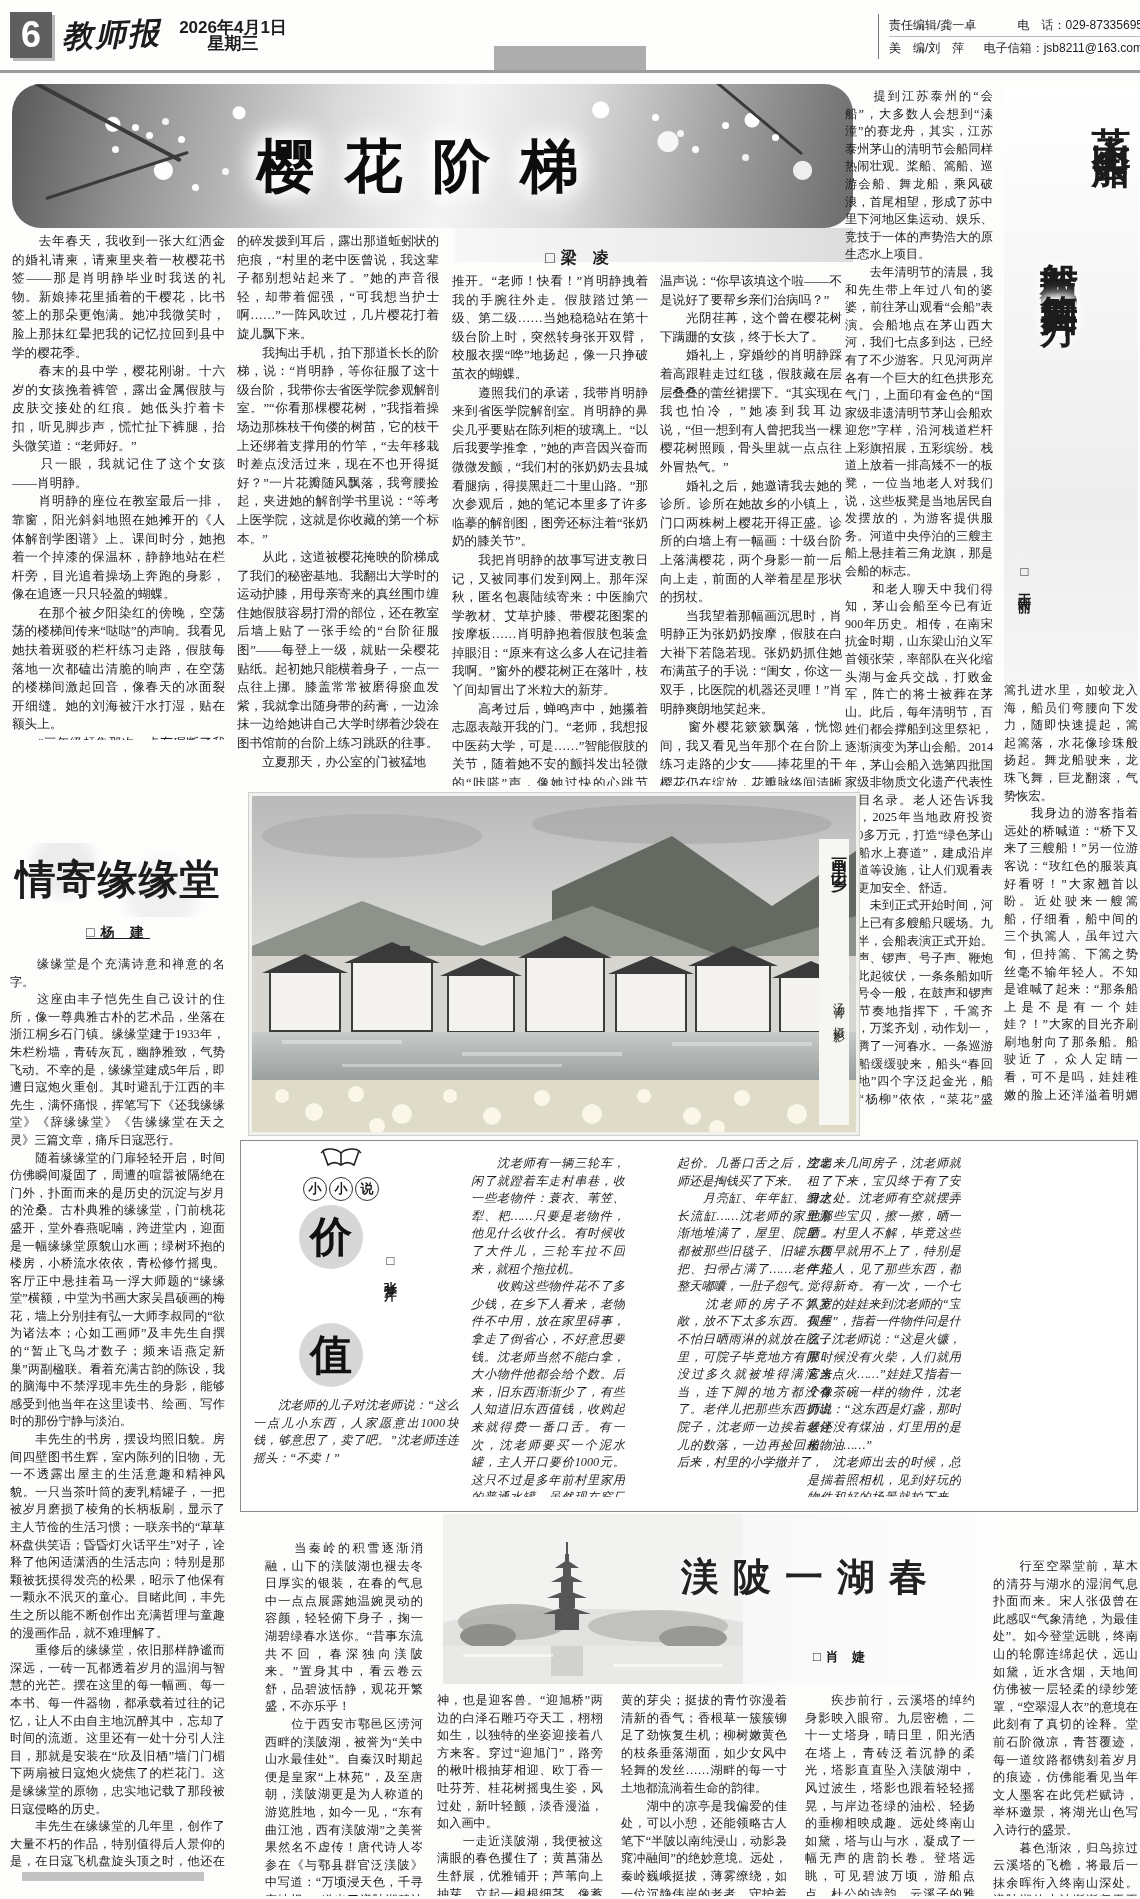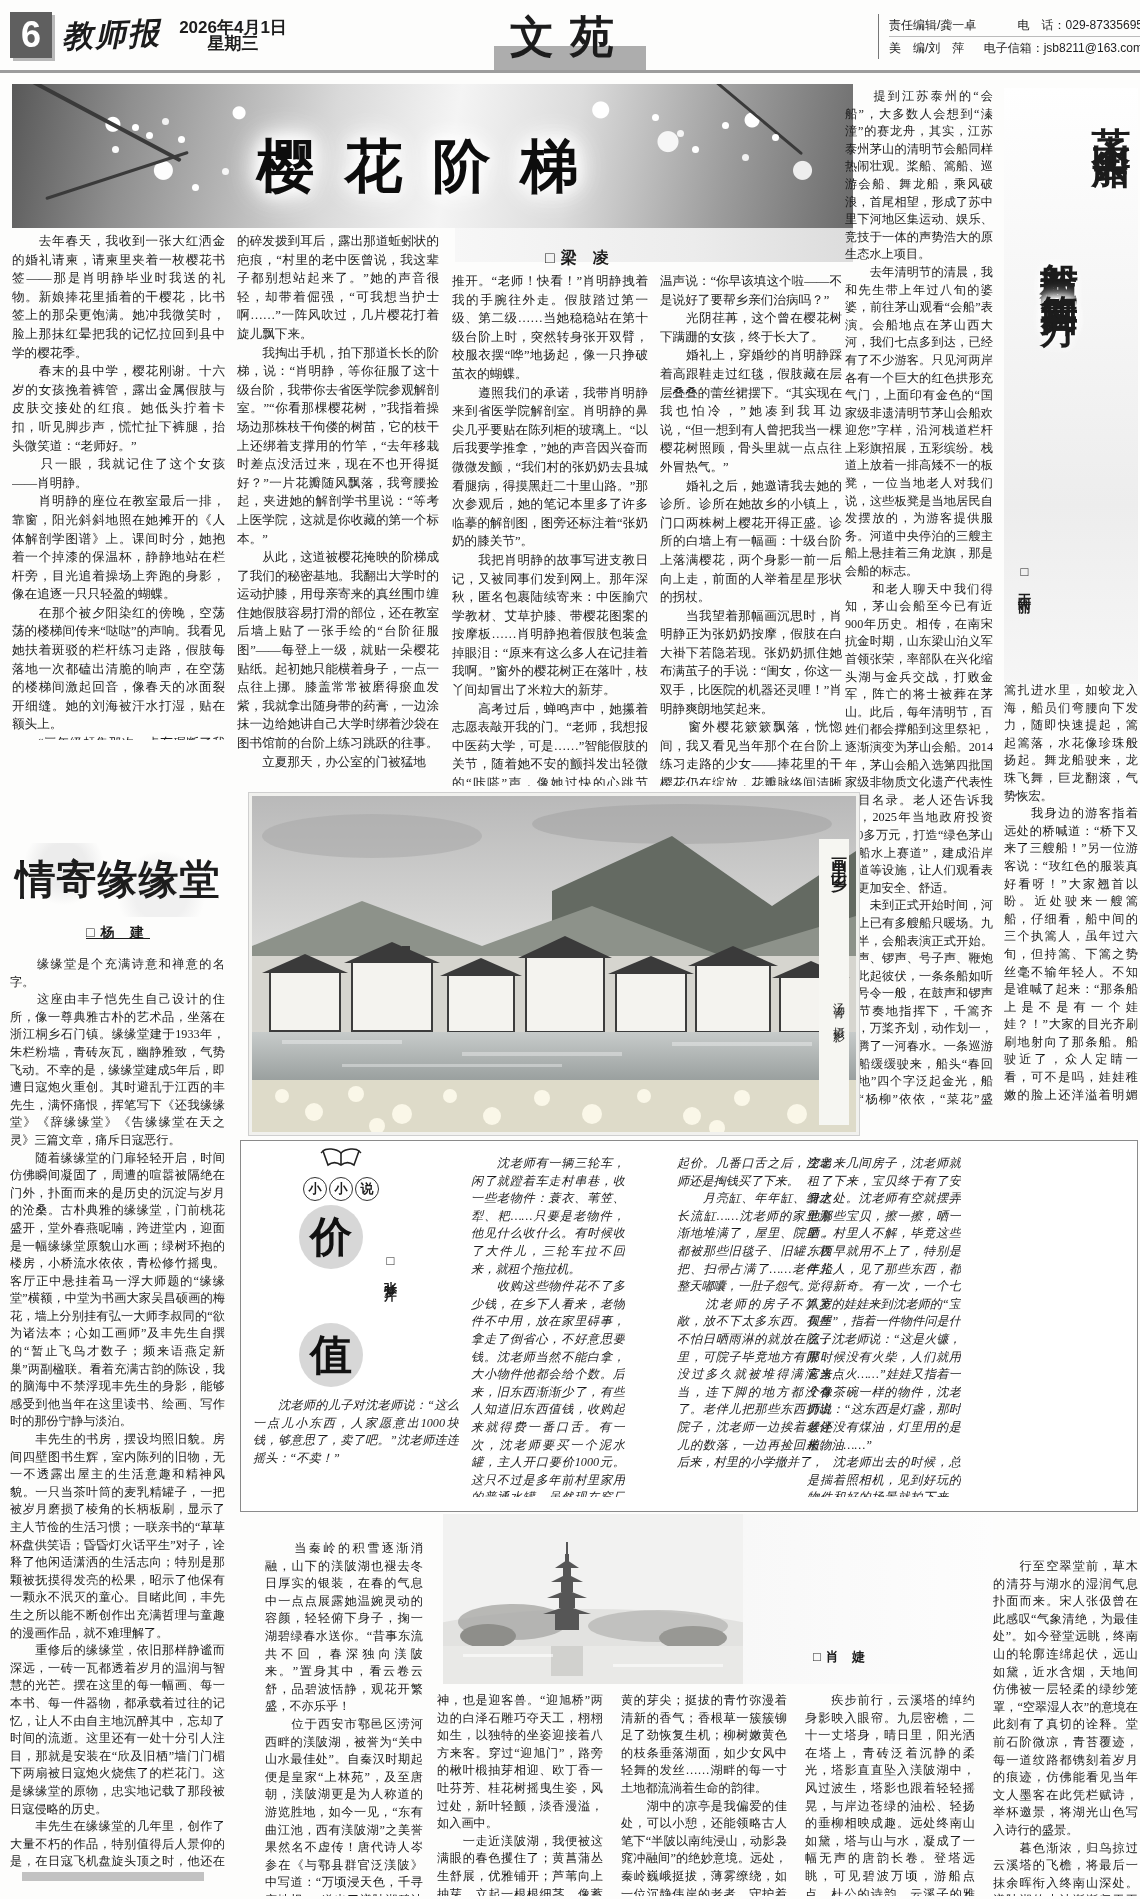--- a/index.html
+++ b/index.html
@@ -25,21 +25,21 @@
   
   .sakura{left:12px;top:84px;width:841px;height:144px;overflow:hidden;
     background:
       radial-gradient(circle at 12% 28%, #fff 0 7px, rgba(255,255,255,0) 8px),
       radial-gradient(circle at 18% 60%, #fdfdfd 0 9px, rgba(255,255,255,0) 10px),
       radial-gradient(circle at 27% 20%, #fff 0 6px, rgba(255,255,255,0) 7px),
       radial-gradient(circle at 70% 18%, #fff 0 8px, rgba(255,255,255,0) 9px),
       radial-gradient(circle at 78% 40%, #f6f6f6 0 10px, rgba(255,255,255,0) 11px),
       radial-gradient(circle at 88% 25%, #fff 0 7px, rgba(255,255,255,0) 8px),
       radial-gradient(circle at 94% 60%, #eee 0 9px, rgba(255,255,255,0) 10px),
-      linear-gradient(100deg,#585858 0%,#8f8f8f 14%,#d9d9d9 38%,#f4f4f4 52%,#dcdcdc 66%,#9d9d9d 84%,#6b6b6b 100%);}
+      linear-gradient(100deg,#585858 0%,#8f8f8f 14%,#d9d9d9 38%,#f4f4f4 52%,#dcdcdc 66%,#9d9d9d 84%,#6b6b6b 100%); border-radius: 29px;}
   .branch{position:absolute;background:#3a3a3a;border-radius:2px;}
   .b1{left:-10px;top:30px;width:190px;height:4px;transform:rotate(28deg);}
   .b2{left:30px;top:90px;width:150px;height:3px;transform:rotate(-18deg);}
   .b3{left:640px;top:14px;width:170px;height:3px;transform:rotate(40deg);}
   .dots{position:absolute;left:120px;top:40px;width:7px;height:7px;border-radius:50%;background:#fff;
     box-shadow:14px 8px 0 #fff,30px -6px 0 #f2f2f2,46px 12px 0 #fff,-20px 22px 0 #fafafa,
       520px -10px 0 #fff,545px 6px 0 #f5f5f5,560px 22px 0 #fff,590px -2px 0 #fff,
       610px 30px 0 #f0f0f0,640px 10px 0 #fff,60px 60px 0 #fff,90px 44px 0 #f7f7f7;}
   .sk-title{position:absolute;left:0;right:0;top:44px;text-align:center;font-size:58px;font-weight:900;
     letter-spacing:30px;color:#0d0d0d;
@@ -116,21 +116,20 @@
 
 <div class="page">
 
   <div class="abs pagenum hei">6</div>
   <div class="abs masthead">教师报</div>
   <div class="abs dateblock hei">
     <div>2026年4月1日</div>
     <div>星期三</div>
   </div>
   <div class="abs sec-shadow"></div>
-  <div class="abs sectitle">文苑</div>
   <div class="abs edblock hei">
     <div class="edrow">
       <span>责任编辑/龚一卓</span>
       <span>电　话：029-87335695</span>
     </div>
     <div class="edrow">
       <span>美　编/刘　萍</span>
       <span>电子信箱：jsb8211@163.com</span>
     </div>
   </div>
@@ -312,20 +311,21 @@
       </g>
       <ellipse cx="45" cy="122" rx="28" ry="12" fill="#8e8e8a"></ellipse>
       <ellipse cx="250" cy="124" rx="34" ry="12" fill="#989894"></ellipse>
       <rect x="0" y="132" width="300" height="38" fill="#e9e9e7"></rect>
       <rect x="108" y="132" width="32" height="30" fill="#bdbdba" opacity="0.55"></rect>
       <g fill="#ffffff" opacity="0.6">
         <rect x="20" y="140" width="90" height="3"></rect>
           <rect x="170" y="150" width="110" height="3"></rect>
       </g>
     </svg>
+    <div class="mb-title">渼陂一湖春</div>
     <div class="mb-byline">□肖 婕</div>
   </div>
   <div class="abs txt body12 mb-c2">神，也是迎客兽。“迎旭桥”两边的白泽石雕巧夺天工，栩栩如生，以独特的坐姿迎接着八方来客。穿过“迎旭门”，路旁的楸叶椴抽芽相迎、欧丁香一吐芬芳、桂花树摇曳生姿，风过处，新叶轻颤，淡香漫溢，如入画中。
 　　一走近渼陂湖，我便被这满眼的春色攫住了；黄菖蒲丛生舒展，优雅铺开；芦苇向上抽芽，立起一根根细茎，像蓄势待发的利箭；结缕草悄悄顶开厚重的土层，探出嫩</div>
   <div class="abs txt body12 mb-c3">黄的芽尖；挺拔的青竹弥漫着清新的香气；香根草一簇簇铆足了劲恢复生机；柳树嫩黄色的枝条垂落湖面，如少女风中轻舞的发丝……湖畔的每一寸土地都流淌着生命的韵律。
 　　湖中的凉亭是我偏爱的佳处，可以小憩，还能领略古人笔下“半陂以南纯浸山，动影袅窕冲融间”的绝妙意境。远处，秦岭巍峨挺拔，薄雾缭绕，如一位沉静伟岸的老者，守护着这片灵秀水域。</div>
   <div class="abs txt body12 mb-c4">　　疾步前行，云溪塔的绰约身影映入眼帘。九层密檐，二十一丈塔身，晴日里，阳光洒在塔上，青砖泛着沉静的柔光，塔影直直坠入渼陂湖中，风过波生，塔影也跟着轻轻摇晃，与岸边苍绿的油松、轻扬的垂柳相映成趣。远处终南山如黛，塔与山与水，凝成了一幅无声的唐韵长卷。登塔远眺，可见碧波万顷，游船点点，杜公的诗韵、云溪子的雅意，仿佛都在这塔影波光之间静静流淌。</div>
   <div class="abs txt body12 mb-c5">　　行至空翠堂前，草木的清芬与湖水的湿润气息扑面而来。宋人张伋曾在此感叹“气象清绝，为最佳处”。如今登堂远眺，终南山的轮廓连绵起伏，远山如黛，近水含烟，天地间仿佛被一层轻柔的绿纱笼罩，“空翠湿人衣”的意境在此刻有了真切的诠释。堂前石阶微凉，青苔覆迹，每一道纹路都镌刻着岁月的痕迹，仿佛能看见当年文人墨客在此凭栏赋诗，举杯邀景，将湖光山色写入诗行的盛景。
 　　暮色渐浓，归鸟掠过云溪塔的飞檐，将最后一抹余晖衔入终南山深处。渼陂湖的水波渐渐归于平静，唯有晚风携着草木的清芬拂过耳畔。这关中一隅的春色里，既藏着秦汉的雄浑，也盛着唐宋的温婉，可涤荡心尘，亦可慰藉流年。</div>
 

